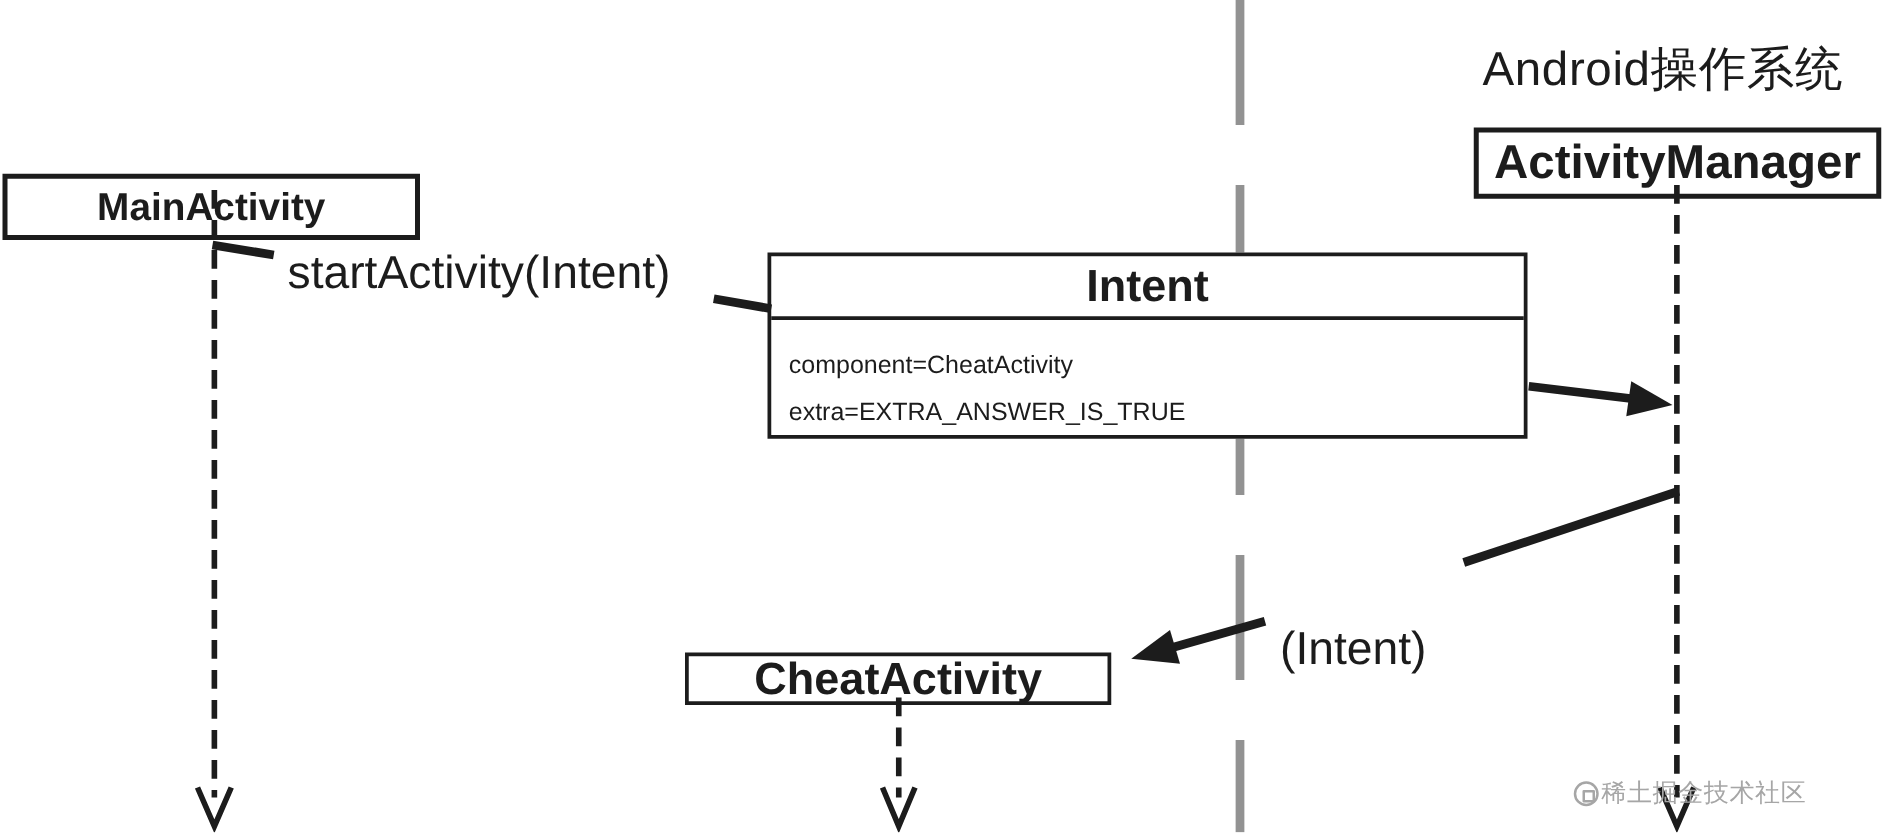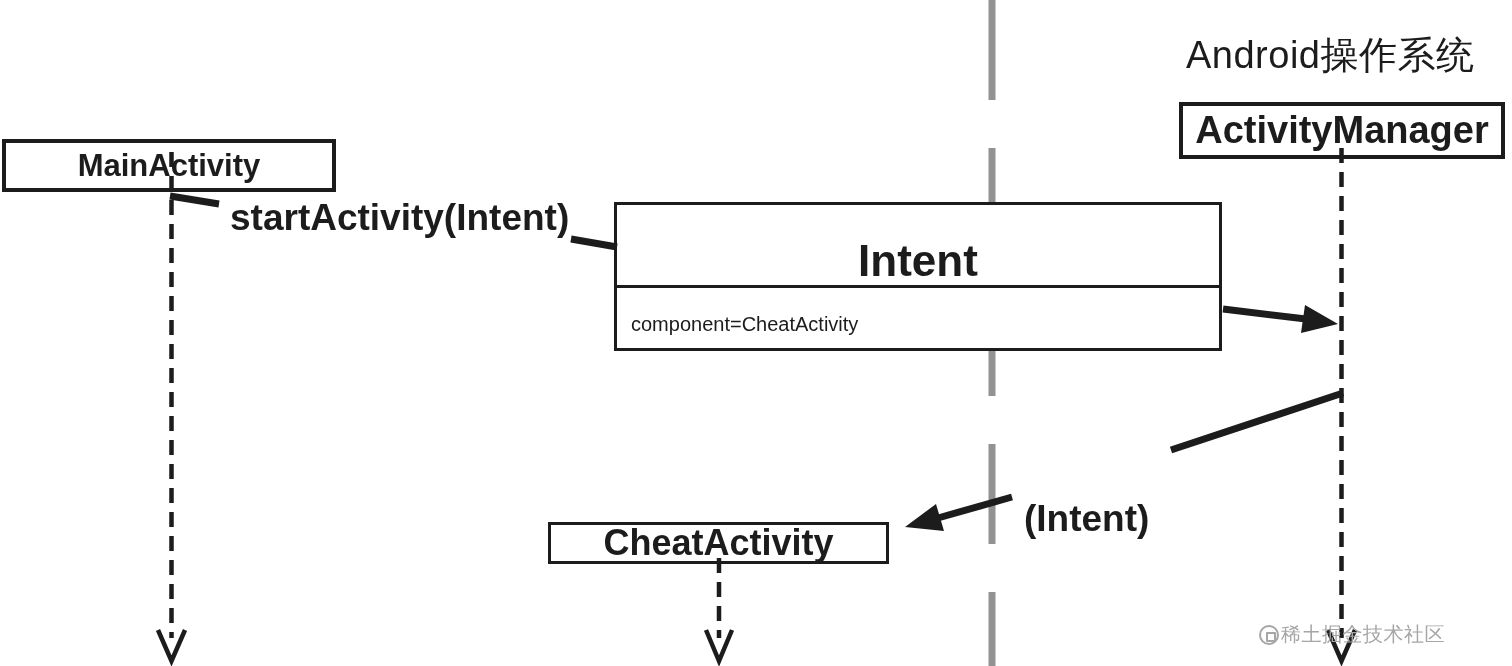--- a/index.html
+++ b/index.html
@@ -39,25 +39,25 @@
 
   .intent-box {
     position: absolute; z-index: 1;
     left: 614px; top: 202px; width: 608px; height: 149px;
     background: var(--background);
     border: 3px solid var(--ink);
   }
   .intent-title {
     height: 51px; border-bottom: 3px solid var(--ink);
     display: flex; align-items: center; justify-content: center;
-    font-weight: bold; font-size: 44px; margin-top: 32px;
+    font-weight: bold; font-size: 36px;
   }
   .intent-fields { padding: 5px 10px 0 14px; font-size: 20px; line-height: 38px; margin-top: 12px; }
 
-  .msg-label { font-size: 37px; font-weight: 700; }
+  .msg-label { font-size: 37px; font-weight: 400; }
   .lbl-start  { left: 230px;  top: 197px; }
   .lbl-intent { left: 1024px; top: 452px; margin-top: 46px; }
 
   .watermark {
     position: absolute; left: 1259px; top: 621px; z-index: 3;
     display: flex; align-items: center; gap: 2px;
     color: var(--watermark); font-size: 20px; letter-spacing: 0.5px;
   }
   .watermark-icon {
     width: 20px; height: 20px; border: 2px solid var(--watermark);
@@ -86,20 +86,21 @@
     <span>ActivityManager</span>
   </div>
   <div class="node-box box-cheat">
     <span>CheatActivity</span>
   </div>
 
   <div class="intent-box">
     <div class="intent-title">Intent</div>
     <div class="intent-fields">
       <div>component=CheatActivity</div>
+      <div>extra=EXTRA_ANSWER_IS_TRUE</div>
     </div>
   </div>
 
   <div class="txt msg-label lbl-start">startActivity(Intent)</div>
   <div class="txt msg-label lbl-intent">(Intent)</div>
 
   <svg class="layer layer-strokes" viewBox="0 0 1512 666">
 
     <line class="stroke" x1="171.5" y1="152" x2="171.5" y2="638" stroke-width="4.5" stroke-dasharray="15 9"></line>
     <polyline class="stroke" points="158,630 171.5,661 185,630" stroke-width="4.5"></polyline>

